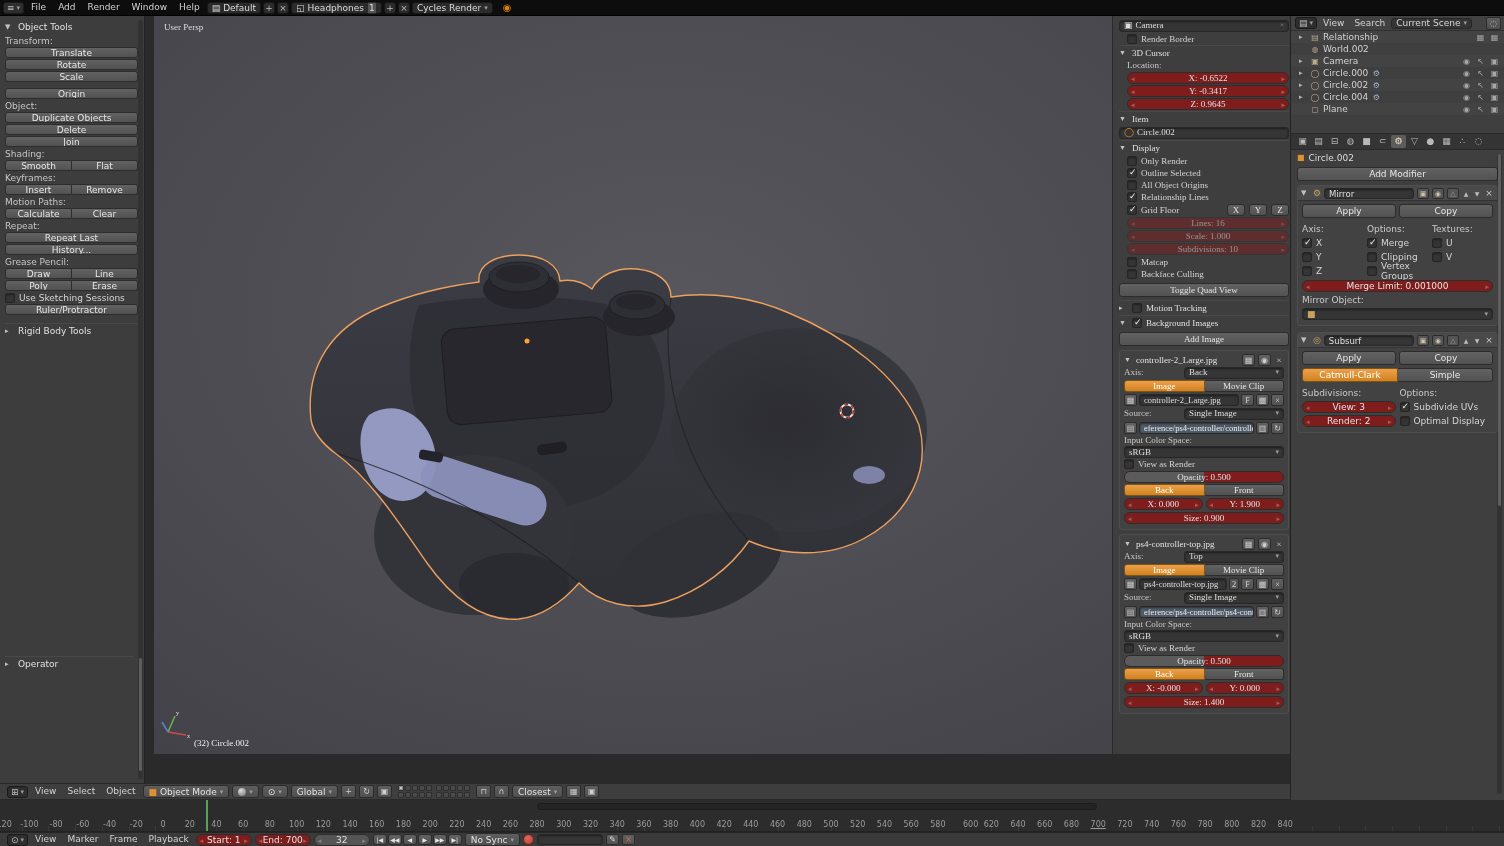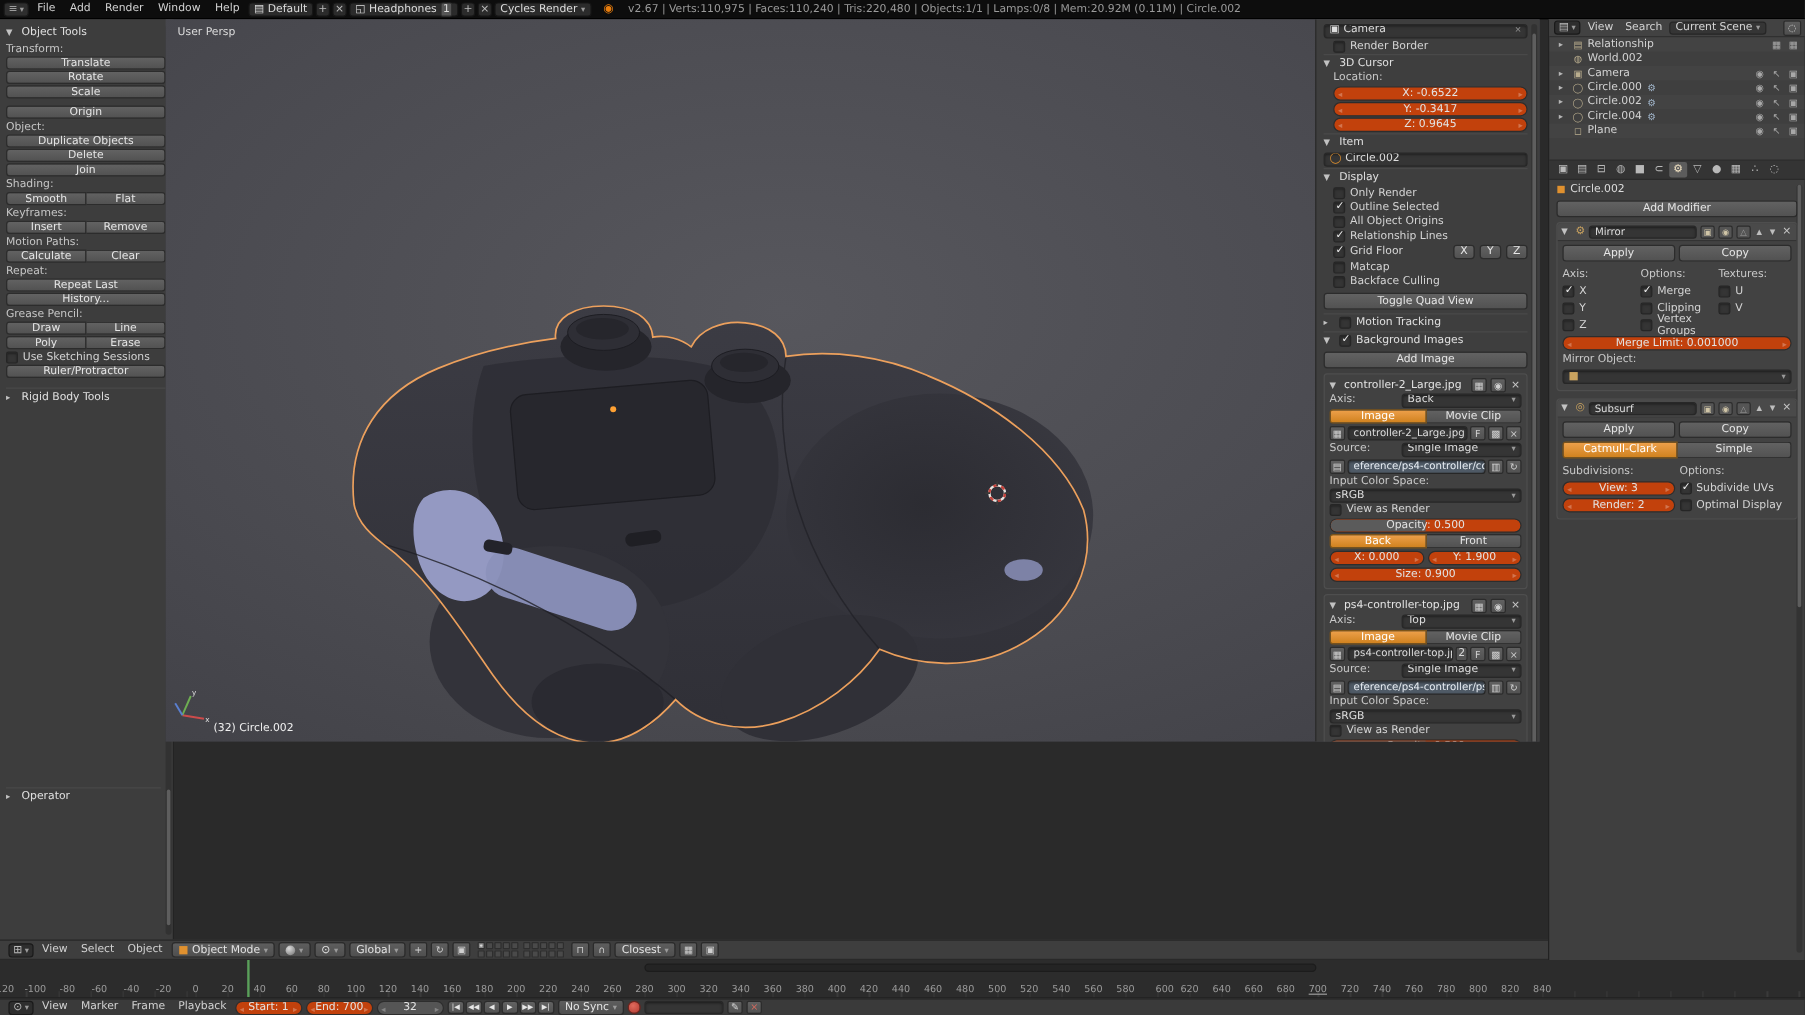--- a/index.html
+++ b/index.html
@@ -5,21 +5,21 @@
   *{box-sizing:border-box;margin:0;padding:0;-webkit-user-select:none;user-select:none;}
   html,body{width:1504px;height:846px;overflow:hidden;}
   body{background:#2a2a2a;font-family:"DejaVu Sans","Liberation Sans",sans-serif;font-size:9px;color:#d8d8d8;position:relative;}
   .region{position:absolute;}
 
   
   .btn{background:linear-gradient(#626262,#525252);border:1px solid #2c2c2c;border-radius:3px;
        color:#e6e6e6;text-align:center;height:12px;line-height:11px;font-size:9px;overflow:hidden;white-space:nowrap;cursor:default;}
   .btn.tall{height:14px;line-height:13px;}
   .btn.active{background:linear-gradient(#eda04a,var(--accent,#d0821f));border-color:#7d5418;color:#fff;}
-  .pill{background:#c2410c;border:1px solid #2d2d2d;border-radius:8px;height:12px;line-height:11px;text-align:center;
+  .pill{background:#7f1d1d;border:1px solid #2d2d2d;border-radius:8px;height:12px;line-height:11px;text-align:center;
         color:#e2e2e2;position:relative;overflow:hidden;white-space:nowrap;}
   .stepper::before{content:"◂";position:absolute;left:3px;top:0;color:rgba(255,255,255,.28);font-size:7px;line-height:12px;}
   .stepper::after{content:"▸";position:absolute;right:3px;top:0;color:rgba(255,255,255,.28);font-size:7px;line-height:12px;}
   .pill.dim{opacity:.5;}
   .pill.slider .fill{position:absolute;left:0;top:0;bottom:0;width:50%;background:#5b5b5b;}
   .pill.slider span{position:relative;z-index:1;}
   .inset{background:#353535;border:1px solid #272727;border-radius:3px;box-shadow:inset 0 1px 2px rgba(0,0,0,.45);
          height:12px;line-height:11px;padding:0 4px;color:#dedede;overflow:hidden;white-space:nowrap;}
   .drop{display:flex;align-items:center;gap:3px;}
   .darr{margin-left:auto;color:#9a9a9a;font-size:7px;}
@@ -54,21 +54,21 @@
   .ts-label{color:#c6c6c6;height:11px;line-height:11px;margin-top:2px;}
   .ts-btn{margin-bottom:1px;height:11px;line-height:10px;}
   .ts-split{display:flex;margin-bottom:1px;}
   .ts-split .half{flex:1;height:11px;line-height:10px;border-radius:0;}
   .ts-split .half:first-child{border-radius:3px 0 0 3px;}
   .ts-split .half:last-child{border-radius:0 3px 3px 0;border-left:none;}
   .ts-gap{height:5px;}
   .ts-check{height:12px;}
 
   
-  #viewport{left:138px;top:16px;width:1145px;height:602px;background:radial-gradient(ellipse at 45% 40%,#57575d 0%,#4a4a50 60%,#404046 100%);overflow:hidden;}
+  #viewport{left:154px;top:16px;width:1145px;height:738px;background:radial-gradient(ellipse at 45% 40%,#57575d 0%,#4a4a50 60%,#404046 100%);overflow:hidden;font-family:Liberation Serif, serif;}
   .vp-label{position:absolute;left:10px;top:6px;color:#dcdcdc;}
   .vp-obj-label{position:absolute;left:40px;bottom:6px;color:#f0f0f0;}
   #model-svg{position:absolute;left:115px;top:219px;}
   #cursor3d{position:absolute;left:683px;top:385px;width:20px;height:20px;}
   #axis-gizmo{position:absolute;left:4px;bottom:12px;width:34px;height:34px;}
 
   
   #npanel{position:absolute;top:0;right:0;width:187px;height:767px;background:#3e3e3e;border-left:1px solid #2a2a2a;padding:3px 10px 0 6px;}
   .nrow{display:flex;align-items:center;gap:4px;margin-bottom:1px;height:13px;}
   .nrow .flabel{width:56px;flex:none;}
@@ -180,21 +180,20 @@
     <span>Headphones</span>
     <span class="dbusers">1</span>
   </span>
   <span class="tb-mini">+</span>
   <span class="tb-mini">×</span>
   <span class="tb-field">
     <span>Cycles Render</span>
     <span class="darr">▾</span>
   </span>
   <span class="blender-logo">◉</span>
-  <span class="stats">v2.67 | Verts:110,975 | Faces:110,240 | Tris:220,480 | Objects:1/1 | Lamps:0/8 | Mem:20.92M (0.11M) | Circle.002</span>
 </div>
 
 <div id="toolshelf" class="region">
   <div class="panel-hdr" style="border-top:none">
     <span class="tri">▼</span>
     <span>Object Tools</span>
   </div>
   <div>
       <div class="ts-label">Transform:</div>
       <div class="btn ts-btn">Translate</div>
@@ -364,20 +363,25 @@
         <span class="chk checked"></span>
         <span>Relationship Lines</span>
       </div>
     <div class="nrow np-indent">
       <span class="chk checked"></span>
       <span>Grid Floor</span>
       <span style="flex:1"></span>
       <span class="btn" style="width:18px">X</span>
       <span class="btn" style="width:18px">Y</span>
       <span class="btn" style="width:18px">Z</span>
+    </div>
+    <div class="np-slider-group">
+      <div class="pill stepper dim">Lines: 16</div>
+      <div class="pill stepper dim">Scale: 1.000</div>
+      <div class="pill stepper dim">Subdivisions: 10</div>
     </div>
     <div class="chkrow np-indent">
         <span class="chk"></span>
         <span>Matcap</span>
       </div>
     <div class="chkrow np-indent">
         <span class="chk"></span>
         <span>Backface Culling</span>
       </div>
     <div class="btn tall" style="margin:3px 0">Toggle Quad View</div>

